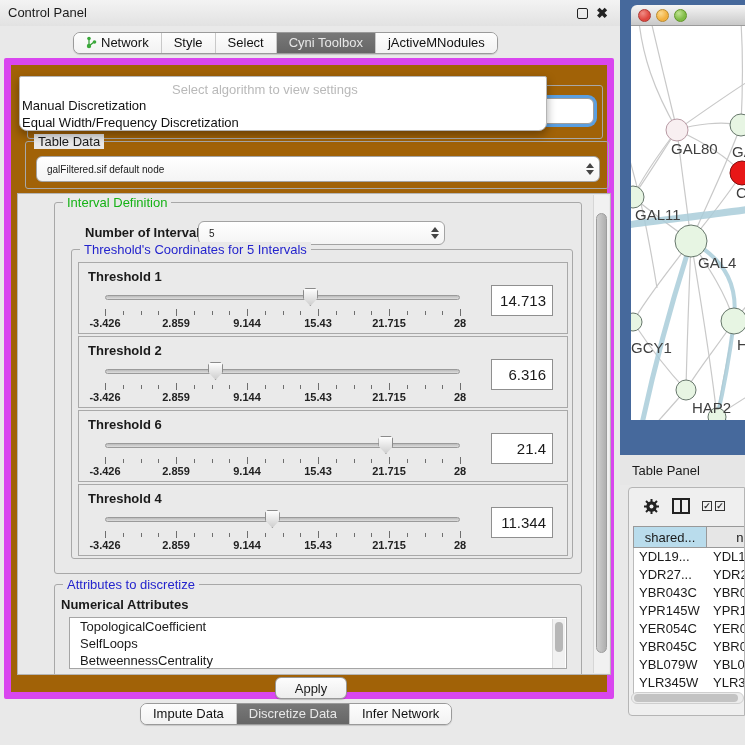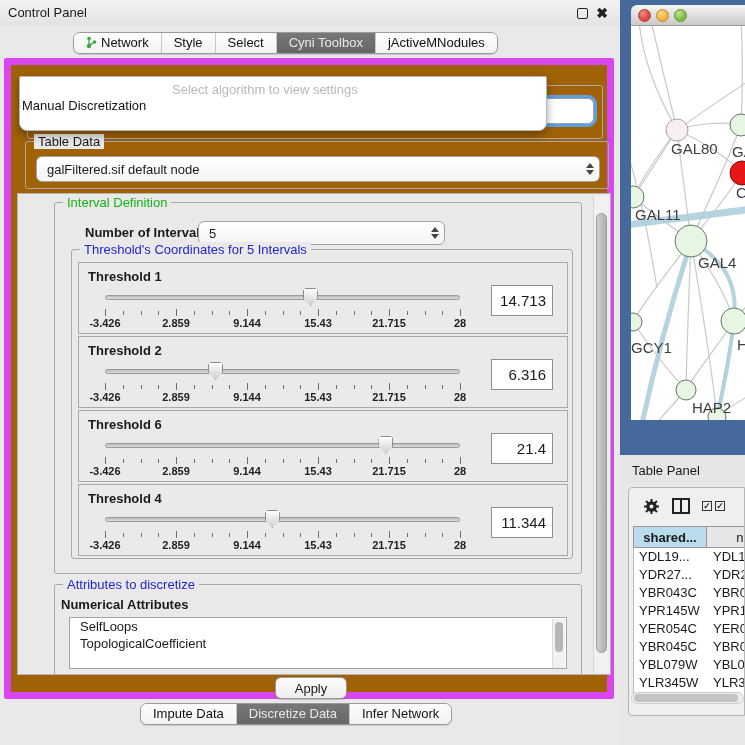--- a/index.html
+++ b/index.html
@@ -28,21 +28,21 @@
 
   #algo-group { left:16px; top:20px; width:576px; height:54px; }
   #algo-combo-ghost { position:absolute; left:10px; top:12px; width:556px; height:26px; border-radius:6px; background:#fff; border:1px solid #9f9f9f; box-shadow:0 0 0 3px #5b9fe0; }
 
   #algo-popup { position:absolute; left:8px; top:11px; width:528px; height:55px; background:#ffffff; border:1px solid #b4b4b4; border-radius:2px 2px 8px 8px; box-shadow:0 4px 10px rgba(0,0,0,.35); z-index:20; }
   #algo-prompt { position:absolute; left:152px; top:5px; font-size:13px; color:#b9b9b9; }
   .algo-opt { position:absolute; left:2px; font-size:13px; color:#111; white-space:nowrap; }
   .algo-opt.b { font-weight:normal; }
 
   #tabledata-group { left:14px; top:76px; width:584px; height:48px; }
-  .combo { position:absolute; background:linear-gradient(#ffffff,#f4f4f4); border:1px solid #a3a3a3; border-radius:6px; font-size:13px; display:flex; align-items:center; }
+  .combo { position:absolute; background:linear-gradient(#ffffff,#f4f4f4); border:1px solid #a3a3a3; border-radius:6px; font-size:10px; display:flex; align-items:center; }
   .combo .cval { padding-left:10px; flex:1; white-space:nowrap; overflow:hidden; }
   .stepper { width:18px; display:flex; flex-direction:column; align-items:center; justify-content:center; gap:2px; }
   .tri-up { width:0; height:0; border-left:4px solid transparent; border-right:4px solid transparent; border-bottom:5px solid #444; }
   .tri-dn { width:0; height:0; border-left:4px solid transparent; border-right:4px solid transparent; border-top:5px solid #444; }
   #tabledata-combo { left:10px; top:14px; width:564px; height:26px; }
 
   #scrollpane { position:absolute; left:6px; top:128px; width:594px; height:482px; border:1px solid #b5b5b5; background:#e9e9e9; overflow:hidden; }
   #vscroll { position:absolute; right:1px; top:1px; width:16px; height:478px; background:#f1f1f1; border-left:1px solid #d6d6d6; border-radius:0 2px 2px 0; }
   #vscroll-thumb { position:absolute; left:2px; top:18px; width:11px; height:440px; border-radius:6px; background:linear-gradient(90deg,#cfcfcf,#aeaeae); border:1px solid #9d9d9d; }
 
@@ -84,21 +84,21 @@
 
   #tablepanel-bar { position:absolute; left:620px; top:455px; width:125px; height:30px; background:#e6e6e6; }
   #tablepanel-title { position:absolute; left:12px; top:8px; font-size:13px; color:#1a1a1a; }
 
   #table-box { position:absolute; left:628px; top:487px; width:117px; height:229px; background:#efefef; border:1px solid #b5b5b5; border-radius:4px 0 0 4px; overflow:hidden; }
   #table-toolbar { position:absolute; left:0; top:0; width:117px; height:36px; display:flex; align-items:center; gap:12px; padding-left:14px; }
   .cb-icon { width:10px; height:10px; border:1.4px solid #333; font-size:9px; line-height:8px; text-align:center; color:#333; font-weight:bold; }
   #table-grid { position:absolute; left:4px; top:38px; width:170px; height:162px; }
   #table-head { display:flex; height:22px; }
   .th { border:1px solid #999; font-size:13px; text-align:center; padding-top:3px; overflow:hidden; white-space:nowrap; }
-  .th.c1 { width:74px; background:#b9dcec;font-weight:bold; }
+  .th.c1 { width:74px; background:#b9dcec; }
   .th.c2 { width:92px; background:#e6e6e6; border-left:none; }
   .tr { display:flex; height:18px; background:#fff; }
   .td { font-size:13px; padding:1px 0 0 5px; white-space:nowrap; overflow:hidden; }
   .td.c1 { width:74px; }
   .td.c2 { width:92px; }
   #rows-clip { overflow:hidden; height:152px; background:#fff; border-left:1px solid #bbb; border-right:1px solid #bbb; }
   #hscroll { position:absolute; left:2px; top:204px; width:113px; height:12px; background:#ececec; border:1px solid #cfcfcf; border-radius:6px; }
   #hscroll-thumb { position:absolute; left:2px; top:1px; width:104px; height:8px; border-radius:4px; background:#c3c3c3; }
 
   svg text { font-family:"Liberation Sans", sans-serif; }
@@ -141,20 +141,21 @@
   <div id="content-panel">
 
     <div id="algo-group" class="group">
       <span class="gtitle" style="color:#4a4a4a">Discretization Algorithm</span>
       <div id="algo-combo-ghost"></div>
     </div>
 
     <div id="algo-popup">
       <span id="algo-prompt">Select algorithm to view settings</span>
       <span class="algo-opt b" style="top:21px">Manual Discretization</span>
+      <span class="algo-opt" style="top:38px">Equal Width/Frequency Discretization</span>
     </div>
 
     <div id="tabledata-group" class="group">
       <span class="gtitle">Table Data</span>
       <div id="tabledata-combo" class="combo">
         <span class="cval">galFiltered.sif default node</span>
         <span class="stepper">
             <span class="tri-up"></span>
             <span class="tri-dn"></span>
           </span>
@@ -323,22 +324,23 @@
               </div>
               <div class="thr-value">11.344</div>
             </div>
           </div>
       </div>
 
       <div id="attr-group" class="group">
         <span class="gtitle blue">Attributes to discretize</span>
         <span id="attr-subtitle">Numerical Attributes</span>
         <div id="attr-list">
-          <div class="attr-item">SelfLoops</div>
-            <div class="attr-item">TopologicalCoefficient</div>
+          <div class="attr-item">TopologicalCoefficient</div>
+            <div class="attr-item">SelfLoops</div>
+            <div class="attr-item">BetweennessCentrality</div>
             <div id="attr-scroll">
               <div id="attr-thumb"></div>
             </div>
         </div>
       </div>
 
       <div id="vscroll">
           <div id="vscroll-thumb"></div>
         </div>
     </div>

